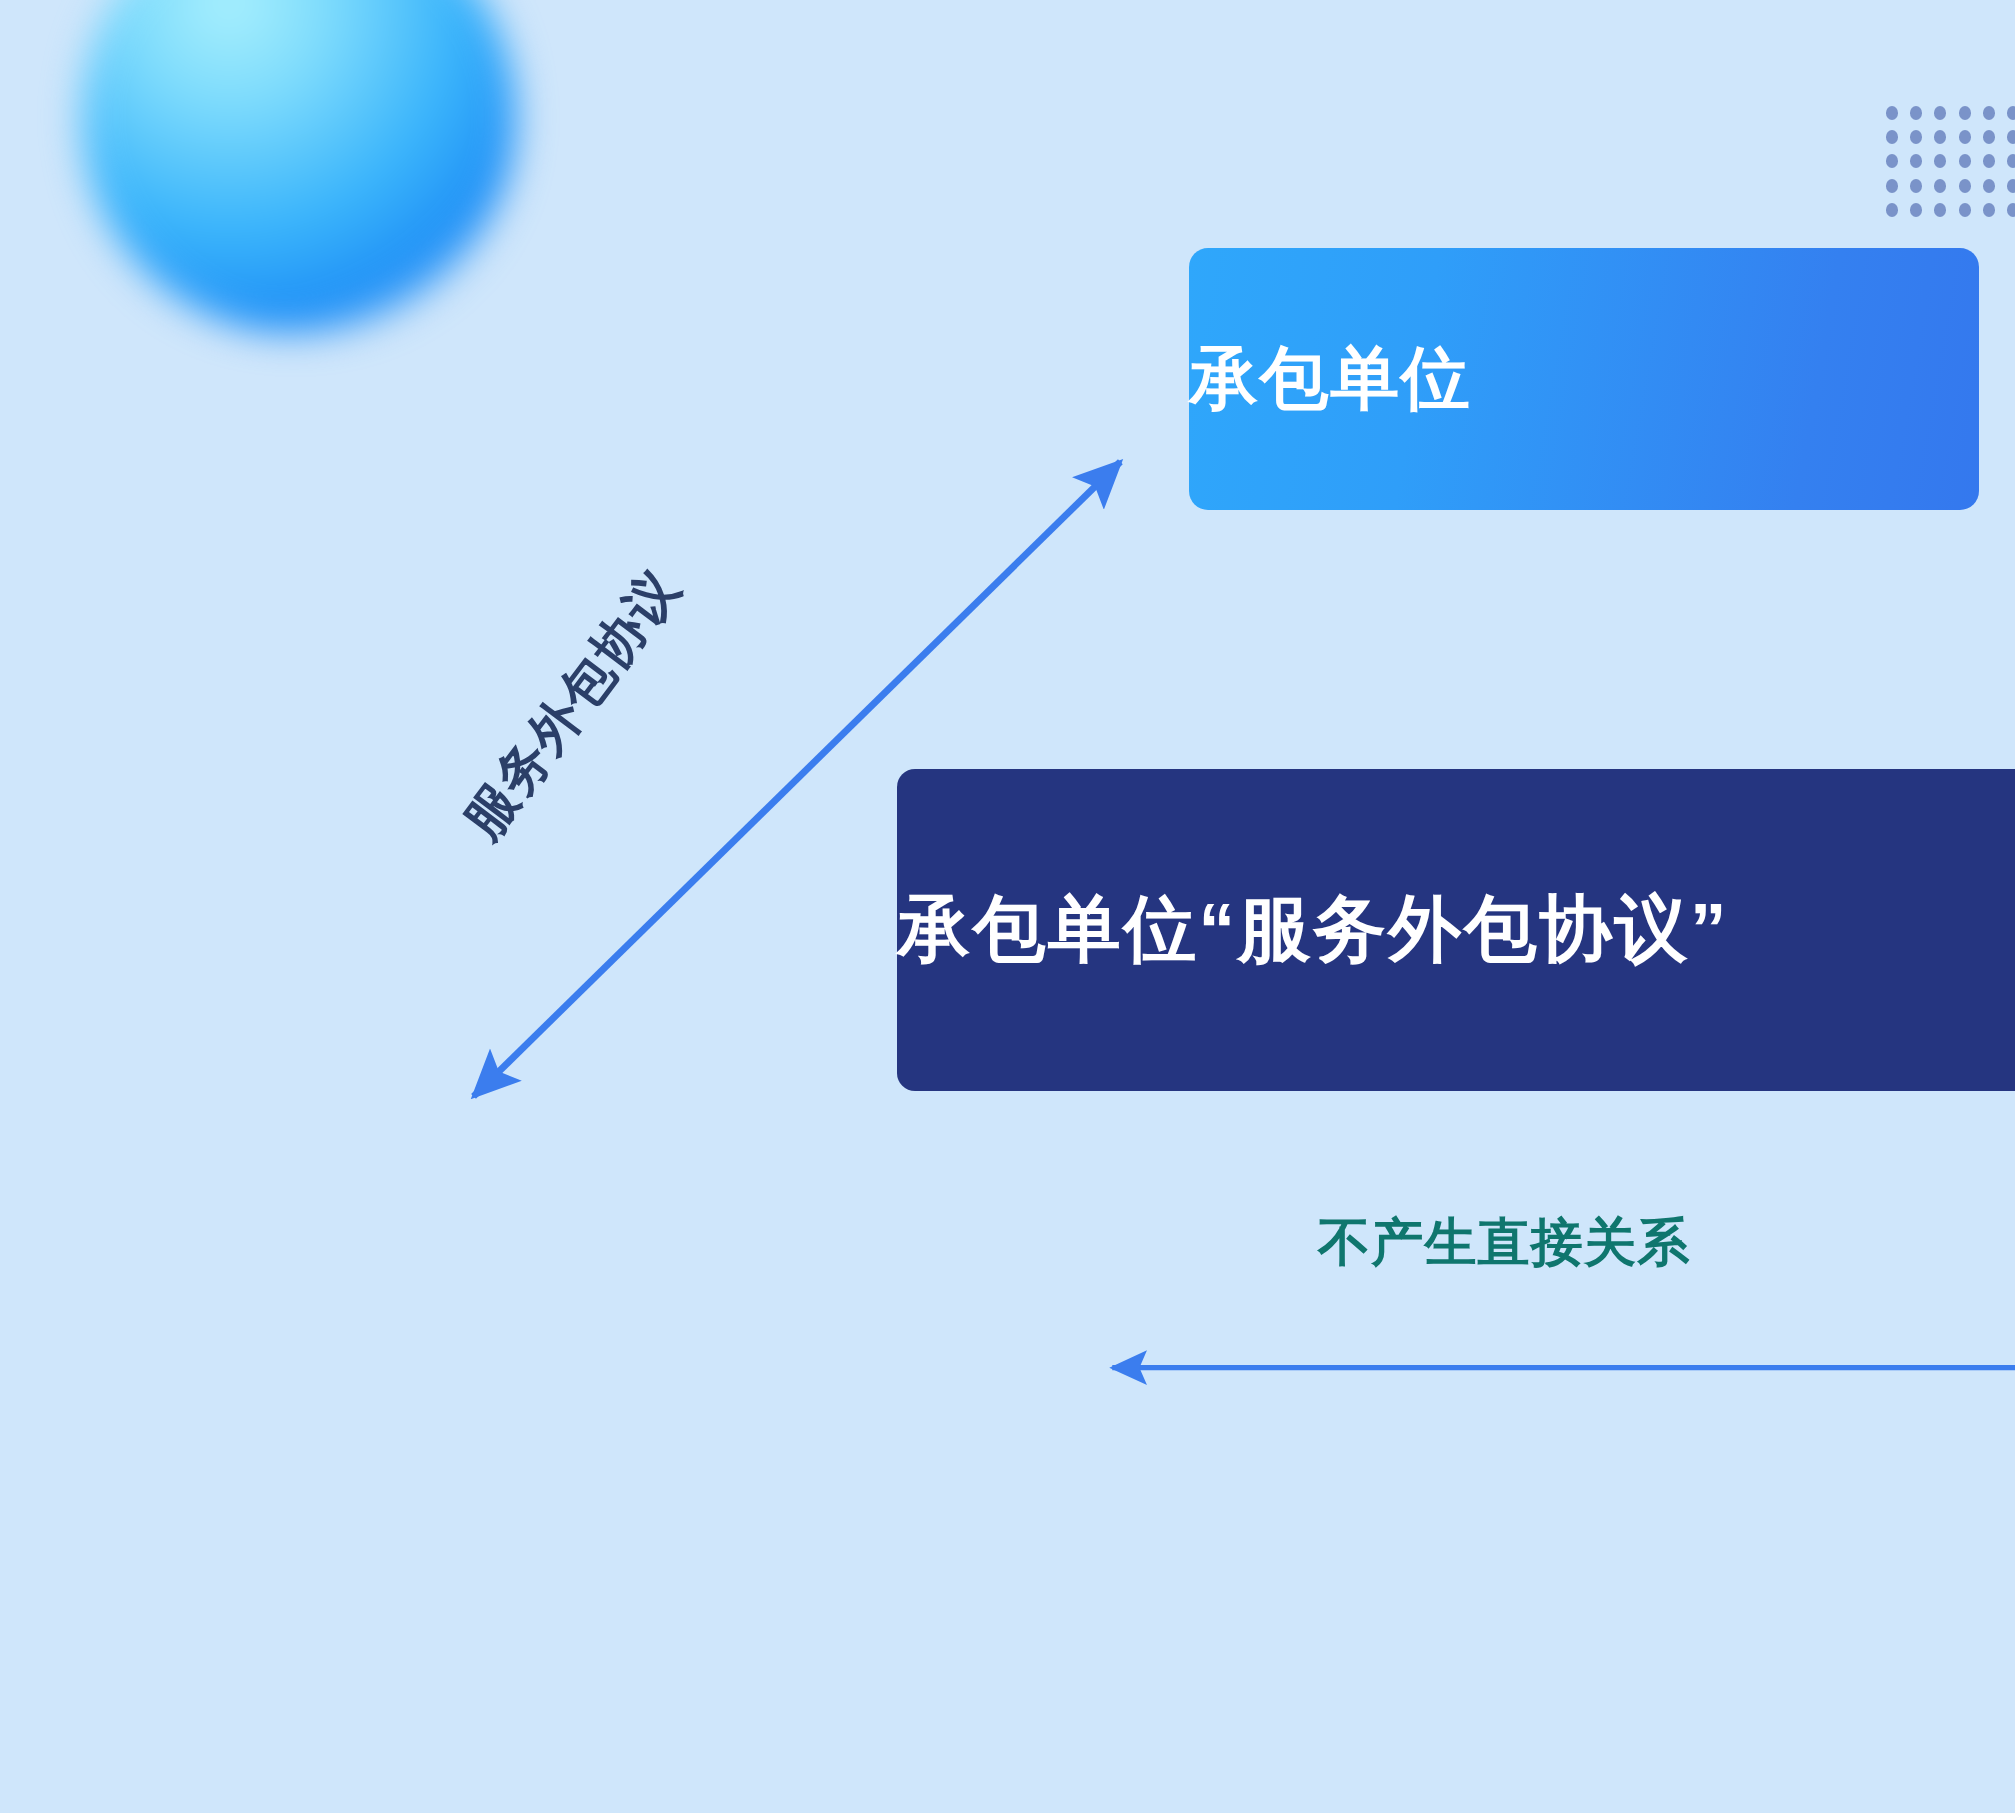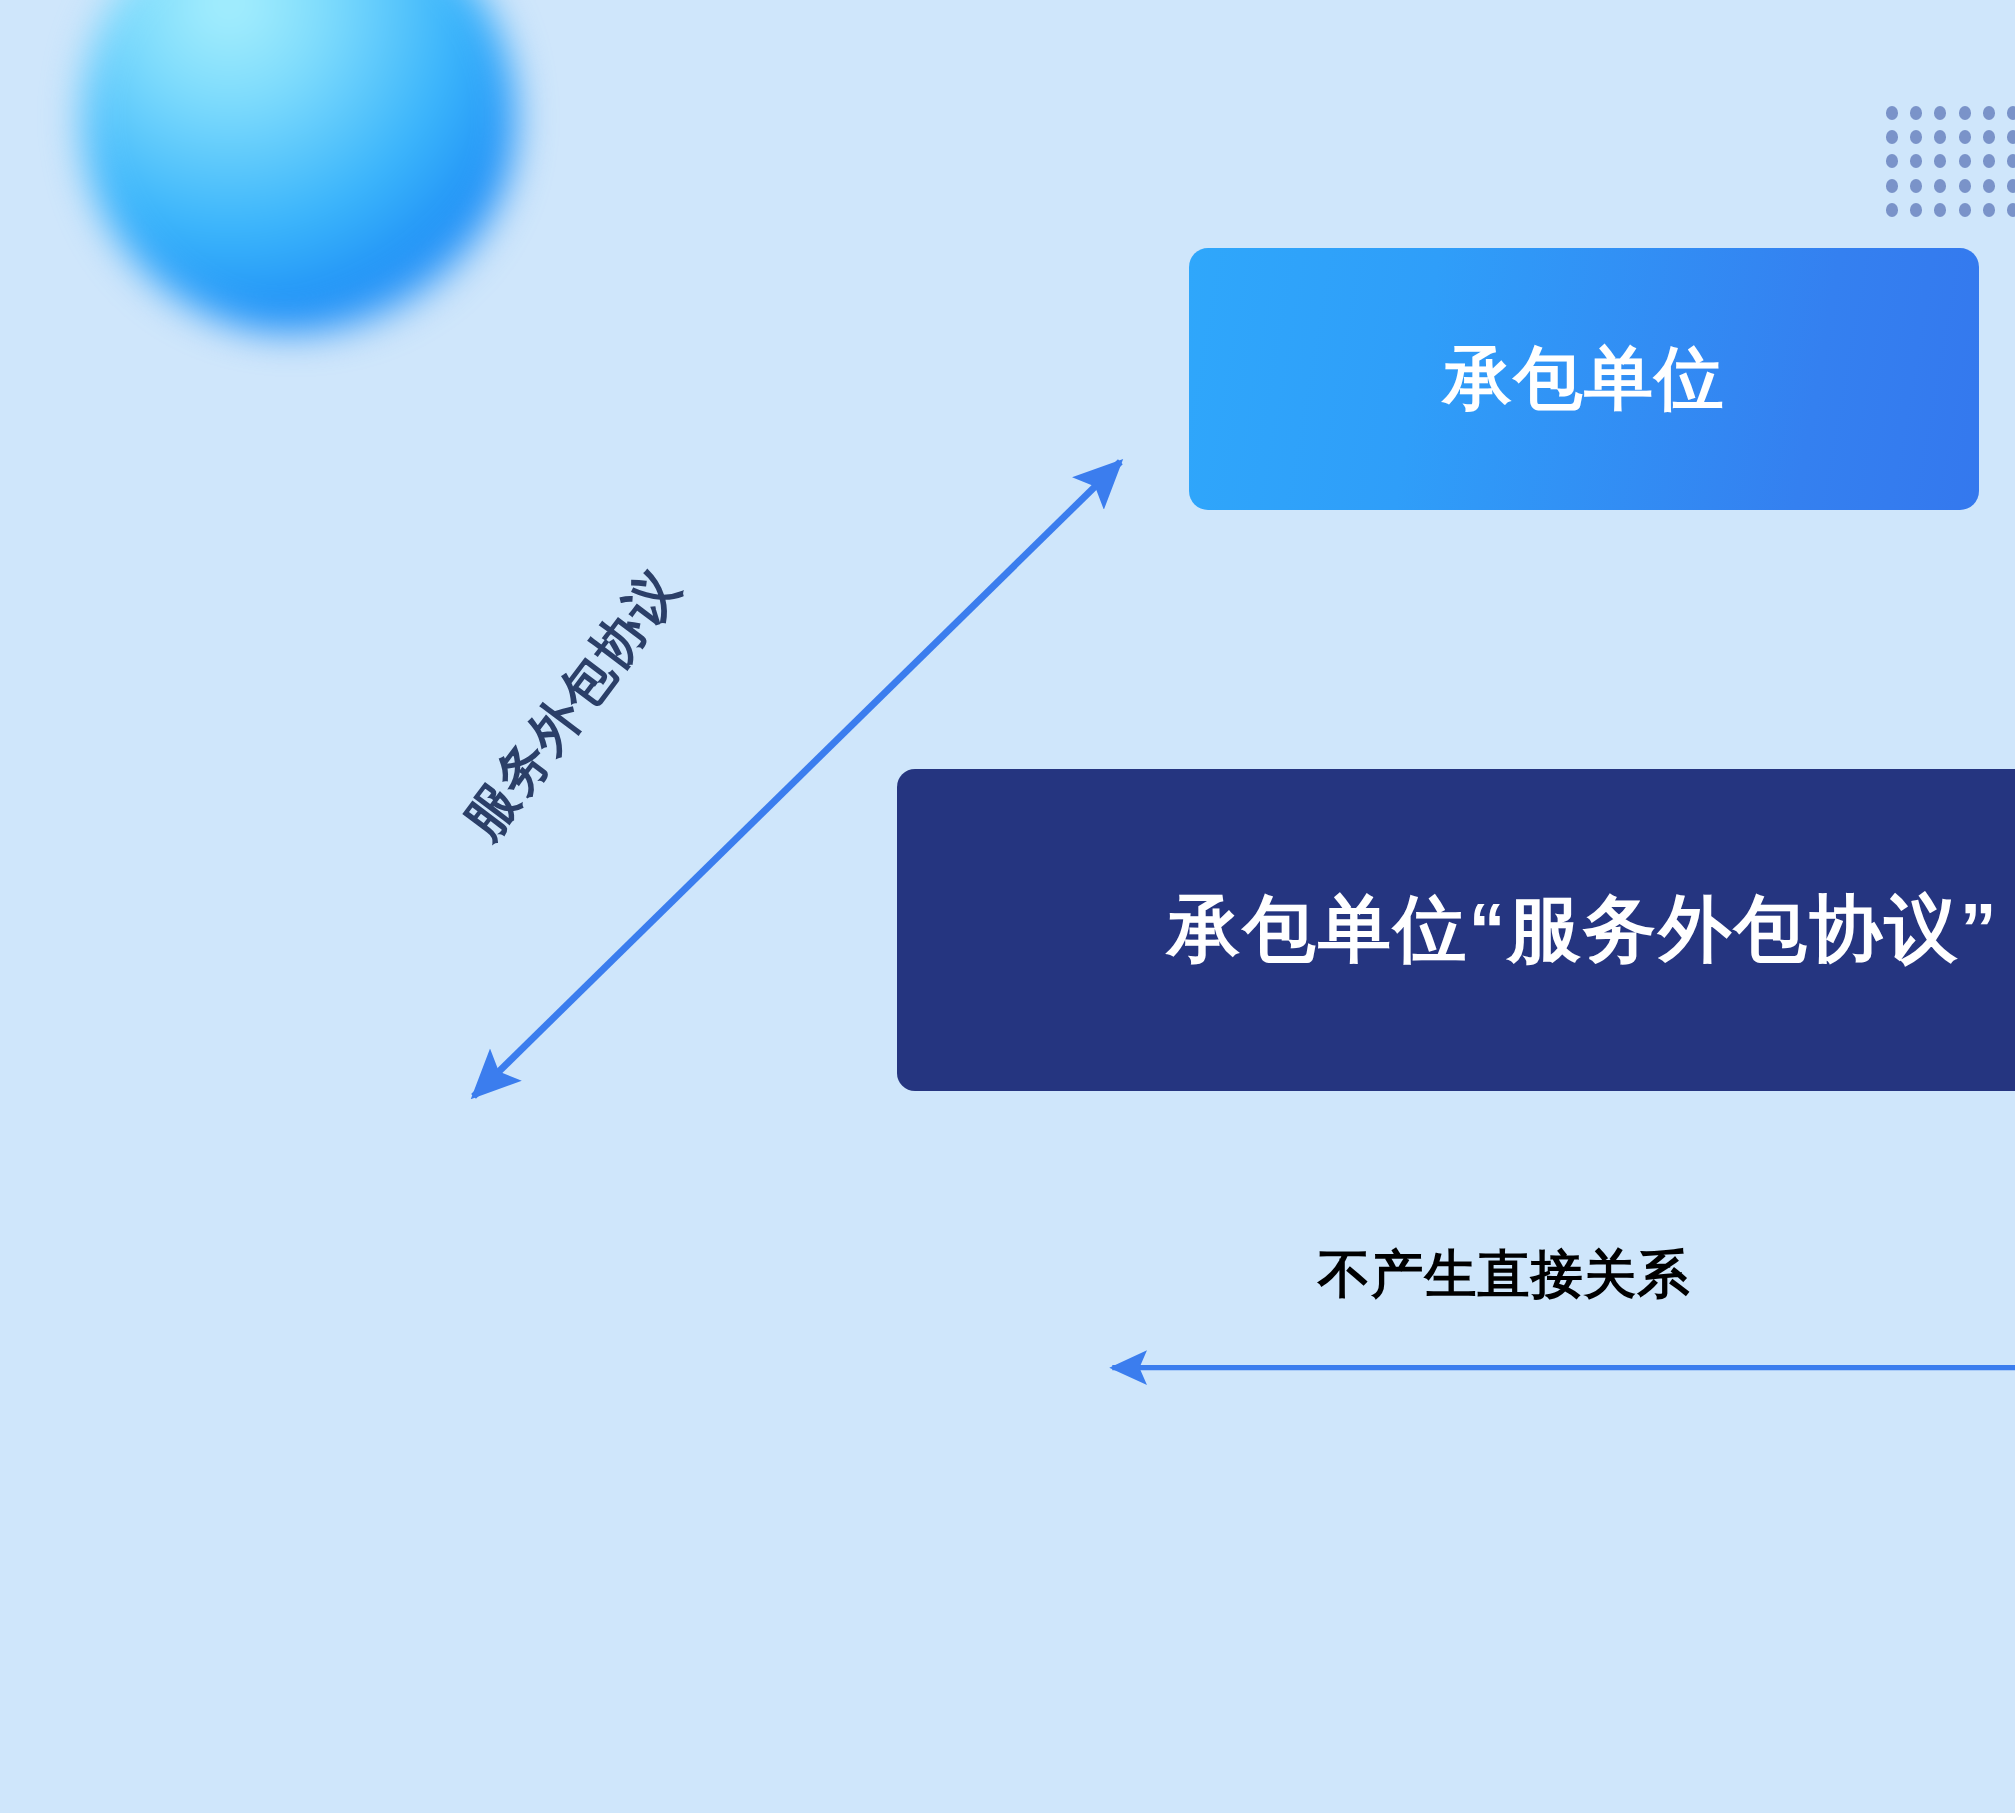--- a/index.html
+++ b/index.html
@@ -19,21 +19,21 @@
     filter:blur(18.5px);
   }
 
   
   #dot-grid{position:absolute;left:1886px;top:106px;width:149px;height:125px;}
   #dot-grid i{position:absolute;width:12px;height:13.7px;border-radius:50%;background:#7a93c9;display:block;}
 
   
   .node{
     position:absolute;border-radius:19px;
-    display:flex;align-items:center;justify-content:center;
+    display:flex;align-items:center;justify-content:flex-start;
     color:#ffffff;font-weight:bold;letter-spacing:1.6px;
     box-sizing:border-box;
   }
   #node-contractor{
     left:1189px;top:248px;width:790px;height:262px;
     background:linear-gradient(100deg,#2fa7fb 0%,#2f9ef9 30%,#3480f0 78%,#3478ee 100%);
     font-size:69px;
   }
   #node-issuer{
     left:230px;top:1245px;width:784px;height:258px;
@@ -49,21 +49,21 @@
   
   .edge-label{
     position:absolute;color:#2b3f68;font-weight:bold;white-space:nowrap;
     line-height:1.15;
   }
   #label-left{
     left:476px;top:802px;font-size:52px;letter-spacing:1.2px;
     transform:rotate(-53deg);transform-origin:left center;
   }
   #label-bottom{
-    left:1318px;top:1213px;font-size:52px;letter-spacing:1.2px;color:#000000;margin-top:32px;
+    left:1318px;top:1213px;font-size:52px;letter-spacing:1.2px;color:#0f766e;
   }
 
   svg#edges{position:absolute;left:0;top:0;width:3224px;height:1814px;pointer-events:none;}
 </style>
 </head>
 <body>
 
 <div id="stage">
 
   <div class="blob" id="blob-tl"></div>

